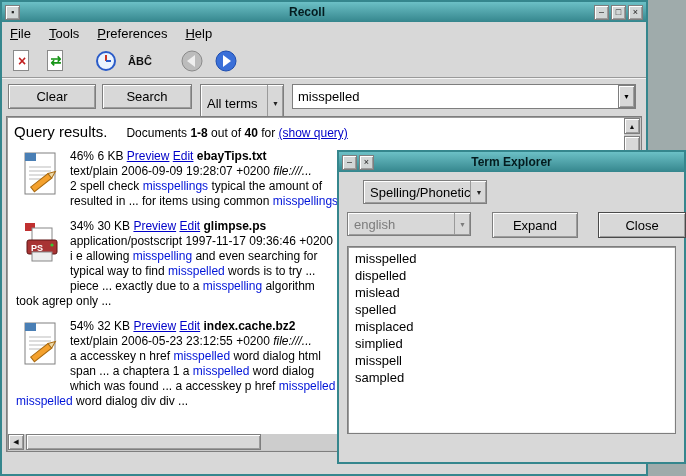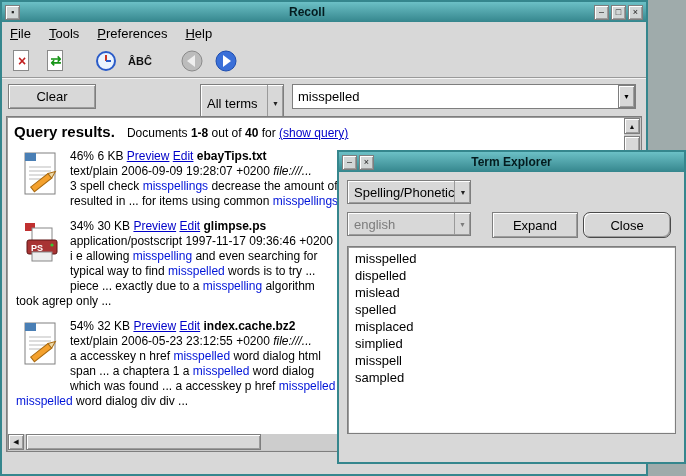--- a/index.html
+++ b/index.html
@@ -49,21 +49,21 @@
   .qinput { flex:1; border:none; outline:none; background:#fff; font-size:13px;
     padding:0 5px; font-family:"Liberation Sans", sans-serif; }
   .qbtn { width:17px; display:flex; align-items:center; justify-content:center; font-size:7px; }
 
   
   .results-frame { position:absolute; top:114px; left:4px; width:636px; height:336px;
     border:1px solid #7e7e7e; box-shadow:inset 1px 1px 0 #9c9c9c; background:#c9c9c9; }
   .results-content { position:absolute; left:1px; top:1px; right:17px; bottom:17px;
     background:#fff; overflow:hidden; padding:5px 4px 0 6px; }
   .results-header { white-space:nowrap; margin-bottom:8px; }
-  .qr-title { font-size:15px; font-weight:bold; margin-right:12px; }
+  .qr-title { font-size:15px; font-weight:normal; margin-right:19px; }
   .results-header span { font-size:12px; }
   .results-header .qr-title { font-size:15px; }
   .result-block { margin-bottom:10px; }
   .result-row { display:flex; }
   .ricon { width:56px; flex:none; display:flex; justify-content:center; padding-top:2px; }
   .rcol { flex:1; min-width:0; }
   .rline { font-size:12px; line-height:15px; white-space:nowrap; overflow:hidden; color:#000; }
   .rline.full { margin-left:2px; }
   .hl { color:#0014d8; }
   .link { color:#0000c8; text-decoration:underline; cursor:pointer; }
@@ -149,20 +149,21 @@
         <div class="tool-btn">
           <svg width="22" height="22">
             <circle cx="11" cy="11" r="10" fill="#3a6fd8" stroke="#1d4db0"></circle>
             <path d="M8 5 L16 11 L8 17 Z" fill="#fff"></path>
           </svg>
         </div>
       </div>
 
     <div class="searchrow">
       <button class="pbtn raised" style="left:6px; top:6px; width:88px;">Clear</button>
+      <button class="pbtn raised" style="left:100px; top:6px; width:90px;">Search</button>
       <div class="combo raised" style="left:198px; top:6px; width:84px;">
         <span>All terms</span>
         <span class="combo-arrow">▼</span>
       </div>
       <div class="qcombo sunken" style="left:290px; top:6px; width:344px;">
         <input class="qinput" value="misspelled" style="">
         <div class="qbtn raised">
             <span>▼</span>
           </div>
       </div>
@@ -186,21 +187,21 @@
                     <line x1="7" y1="28" x2="29" y2="28" stroke="#bbb"></line>
                     <g transform="rotate(-38 20 31)">
                       <rect x="8" y="28" width="22" height="6" fill="#f4a12e" stroke="#a86a10"></rect>
                       <polygon points="30,28 37,31 30,34" fill="#ecd9a8" stroke="#a86a10"></polygon>
                     </g>
                   </svg>
                 </div>
                 <div class="rcol">
                   <div class="rline"><span>46%</span> <span>6 KB</span> <span class="link">Preview</span> <span class="link">Edit</span> <span class="fname">ebayTips.txt</span></div>
                   <div class="rline"><span>text/plain 2006-09-09 19:28:07 +0200  </span><span class="it">file:///...</span></div>
-                  <div class="rline"><span>3 spell check </span><span class="hl">misspellings</span><span> decrease the amount of</span></div>
+                  <div class="rline"><span>2 spell check </span><span class="hl">misspellings</span><span> typical the amount of</span></div>
                   <div class="rline"><span>resulted in ... for items using common </span><span class="hl">misspellings</span><span> ...</span></div>
                 </div>
               </div>
             </div>
             <div class="result-block">
               <div class="result-row">
                 <div class="ricon">
                   <svg width="40" height="46" viewBox="0 0 40 46">
                     <rect x="3" y="2" width="10" height="8" fill="#c03030"></rect>
                     <rect x="10" y="7" width="20" height="14" fill="#ffffff" stroke="#888"></rect>
@@ -276,31 +277,31 @@
       <div class="tbtn">
           <span>–</span>
         </div>
       <div class="tbtn">
           <span>×</span>
         </div>
       <div class="title">Term Explorer</div>
       <div style="width:34px;"></div>
     </div>
 
-    <div class="combo raised" style="left:8px; top:28px; width:124px; height:24px;">
+    <div class="combo raised" style="left:24px; top:28px; width:124px; height:24px;">
       <span>Spelling/Phonetic</span>
       <span class="combo-arrow">▼</span>
     </div>
 
     <div class="combo raised disabled" style="left:8px; top:60px; width:124px; height:24px;">
       <span>english</span>
       <span class="combo-arrow">▼</span>
     </div>
     <button class="pbtn raised" style="left:153px; top:60px; width:86px; height:26px;">Expand</button>
-    <button class="pbtn raised" style="left:244px; top:60px; width:88px; height:26px; border-color:#4a4a4a;border-radius:7px;">Close</button>
+    <button class="pbtn raised" style="left:259px; top:60px; width:88px; height:26px; border-color:#4a4a4a;">Close</button>
 
     <div class="term-listbox sunken">
         <div class="term-item">misspelled</div>
         <div class="term-item">dispelled</div>
         <div class="term-item">mislead</div>
         <div class="term-item">spelled</div>
         <div class="term-item">misplaced</div>
         <div class="term-item">simplied</div>
         <div class="term-item">misspell</div>
         <div class="term-item">sampled</div>

